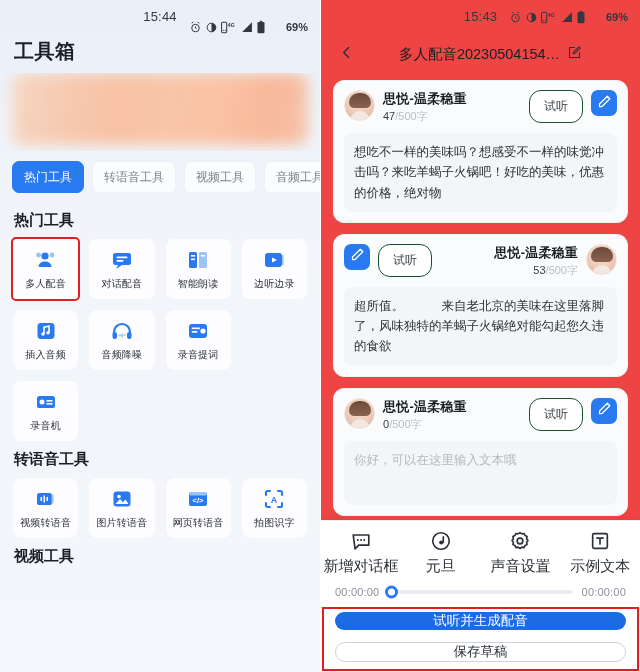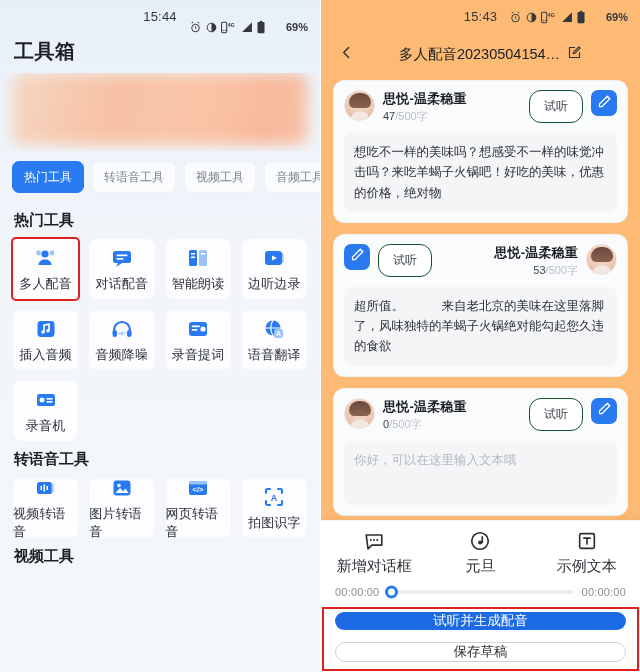--- a/index.html
+++ b/index.html
@@ -69,28 +69,28 @@
     gap: 9px; padding: 0 12px;
   }
   .cell {
     background: #fdfdff; border-radius: 9px; height: 62px;
     display: flex; flex-direction: column; align-items: center;
     justify-content: center; gap: 5px;
     border: 1px solid #f3f5f9;
   }
   .cell.highlight { outline: 2px solid #e02020; outline-offset: -1px; border-radius: 4px; }
   .cell .ico { width: 24px; height: 24px; display:block; }
-  .cell .lbl { font-size: 13px; color: #2b3036; letter-spacing: .2px; }
+  .cell .lbl { font-size: 10px; color: #2b3036; letter-spacing: .2px; }
 
   .grid-row1 { margin-bottom: 9px; }
 
   
   .right {
     width: 320px; height: 672px; position: relative;
-    background: #fdba74; overflow: hidden;
+    background: #ef4444; overflow: hidden;
     border-left: 1px solid #ffffff;
   }
   .r-statusbar { height: 34px; display:flex; align-items:center; padding: 0 12px; position:relative;}
   .navbar {
     height: 40px; display: flex; align-items: center;
     padding: 0 12px; position: relative;
   }
   .nav-back { width: 26px; height: 26px; display:flex; align-items:center; justify-content:center; }
   .nav-title-wrap {
     position: absolute; left: 40px; right: 20px;
@@ -324,31 +324,20 @@
       <div class="cell">
         <span class="ico">
           <svg viewBox="0 0 24 24" width="24" height="24">
             <rect x="3" y="5" width="18" height="14" rx="3" fill="#2979f0"></rect>
             <rect x="5.8" y="8.5" width="8" height="1.7" fill="#ffffff"></rect>
             <rect x="5.8" y="12" width="5.5" height="1.7" fill="#ffffff"></rect>
             <circle cx="17" cy="12" r="2.6" fill="#ffffff"></circle>
           </svg>
         </span>
         <span class="lbl">录音提词</span>
-      </div>
-      <div class="cell">
-        <span class="ico">
-          <svg viewBox="0 0 24 24" width="24" height="24">
-            <circle cx="11" cy="11" r="7.5" fill="#2979f0"></circle>
-            <path d="M11 3.5c-3 3.6-3 11.4 0 15M3.5 11h15" stroke="#ffffff" stroke-width="1.2" fill="none"></path>
-            <rect x="12" y="12" width="9" height="9" rx="2.4" fill="#9cc3f7"></rect>
-            <text x="16.5" y="19.3" font-size="6.5" font-weight="700" fill="#ffffff" text-anchor="middle" font-family="Liberation Sans, sans-serif">A</text>
-          </svg>
-        </span>
-        <span class="lbl">语音翻译</span>
       </div>
     </div>
 
     <div class="grid">
       <div class="cell">
         <span class="ico">
           <svg viewBox="0 0 24 24" width="24" height="24">
             <rect x="3" y="6" width="18" height="12" rx="2.6" fill="#2979f0"></rect>
             <circle cx="8" cy="12" r="2.5" fill="#ffffff"></circle>
             <rect x="12.5" y="10" width="6" height="1.6" fill="#ffffff"></rect>
@@ -565,20 +554,29 @@
             <svg viewBox="0 0 24 24" width="22" height="22" fill="none" stroke="#2b3036" stroke-width="1.8">
               <circle cx="12" cy="12" r="9"></circle>
               <path d="M14.5 7.5v6" stroke-linecap="round"></path>
               <circle cx="12.2" cy="13.6" r="2.2" fill="#2b3036" stroke="none"></circle>
             </svg>
           </span>
           <span class="dlbl">元旦</span>
         </div>
         <div class="dock-item">
           <span class="dock-icon">
+            <svg viewBox="0 0 24 24" width="22" height="22" fill="none" stroke="#2b3036" stroke-width="1.8" stroke-linejoin="round">
+              <path d="M12 2.8l2 1.5 2.4-.5 1.1 2.2 2.2 1.1-.5 2.4 1.5 2-1.5 2 .5 2.4-2.2 1.1-1.1 2.2-2.4-.5-2 1.5-2-1.5-2.4.5-1.1-2.2-2.2-1.1.5-2.4-1.5-2 1.5-2-.5-2.4 2.2-1.1 1.1-2.2 2.4.5z"></path>
+              <circle cx="12" cy="12" r="3.1"></circle>
+            </svg>
+          </span>
+          <span class="dlbl">声音设置</span>
+        </div>
+        <div class="dock-item">
+          <span class="dock-icon">
             <svg viewBox="0 0 24 24" width="22" height="22" fill="none" stroke="#2b3036" stroke-width="1.8">
               <rect x="4" y="4" width="16" height="16" rx="1.6"></rect>
               <path d="M8.5 8.8h7M12 8.8v6.6" stroke-linecap="round"></path>
             </svg>
           </span>
           <span class="dlbl">示例文本</span>
         </div>
       </div>
 
       <div class="player">

